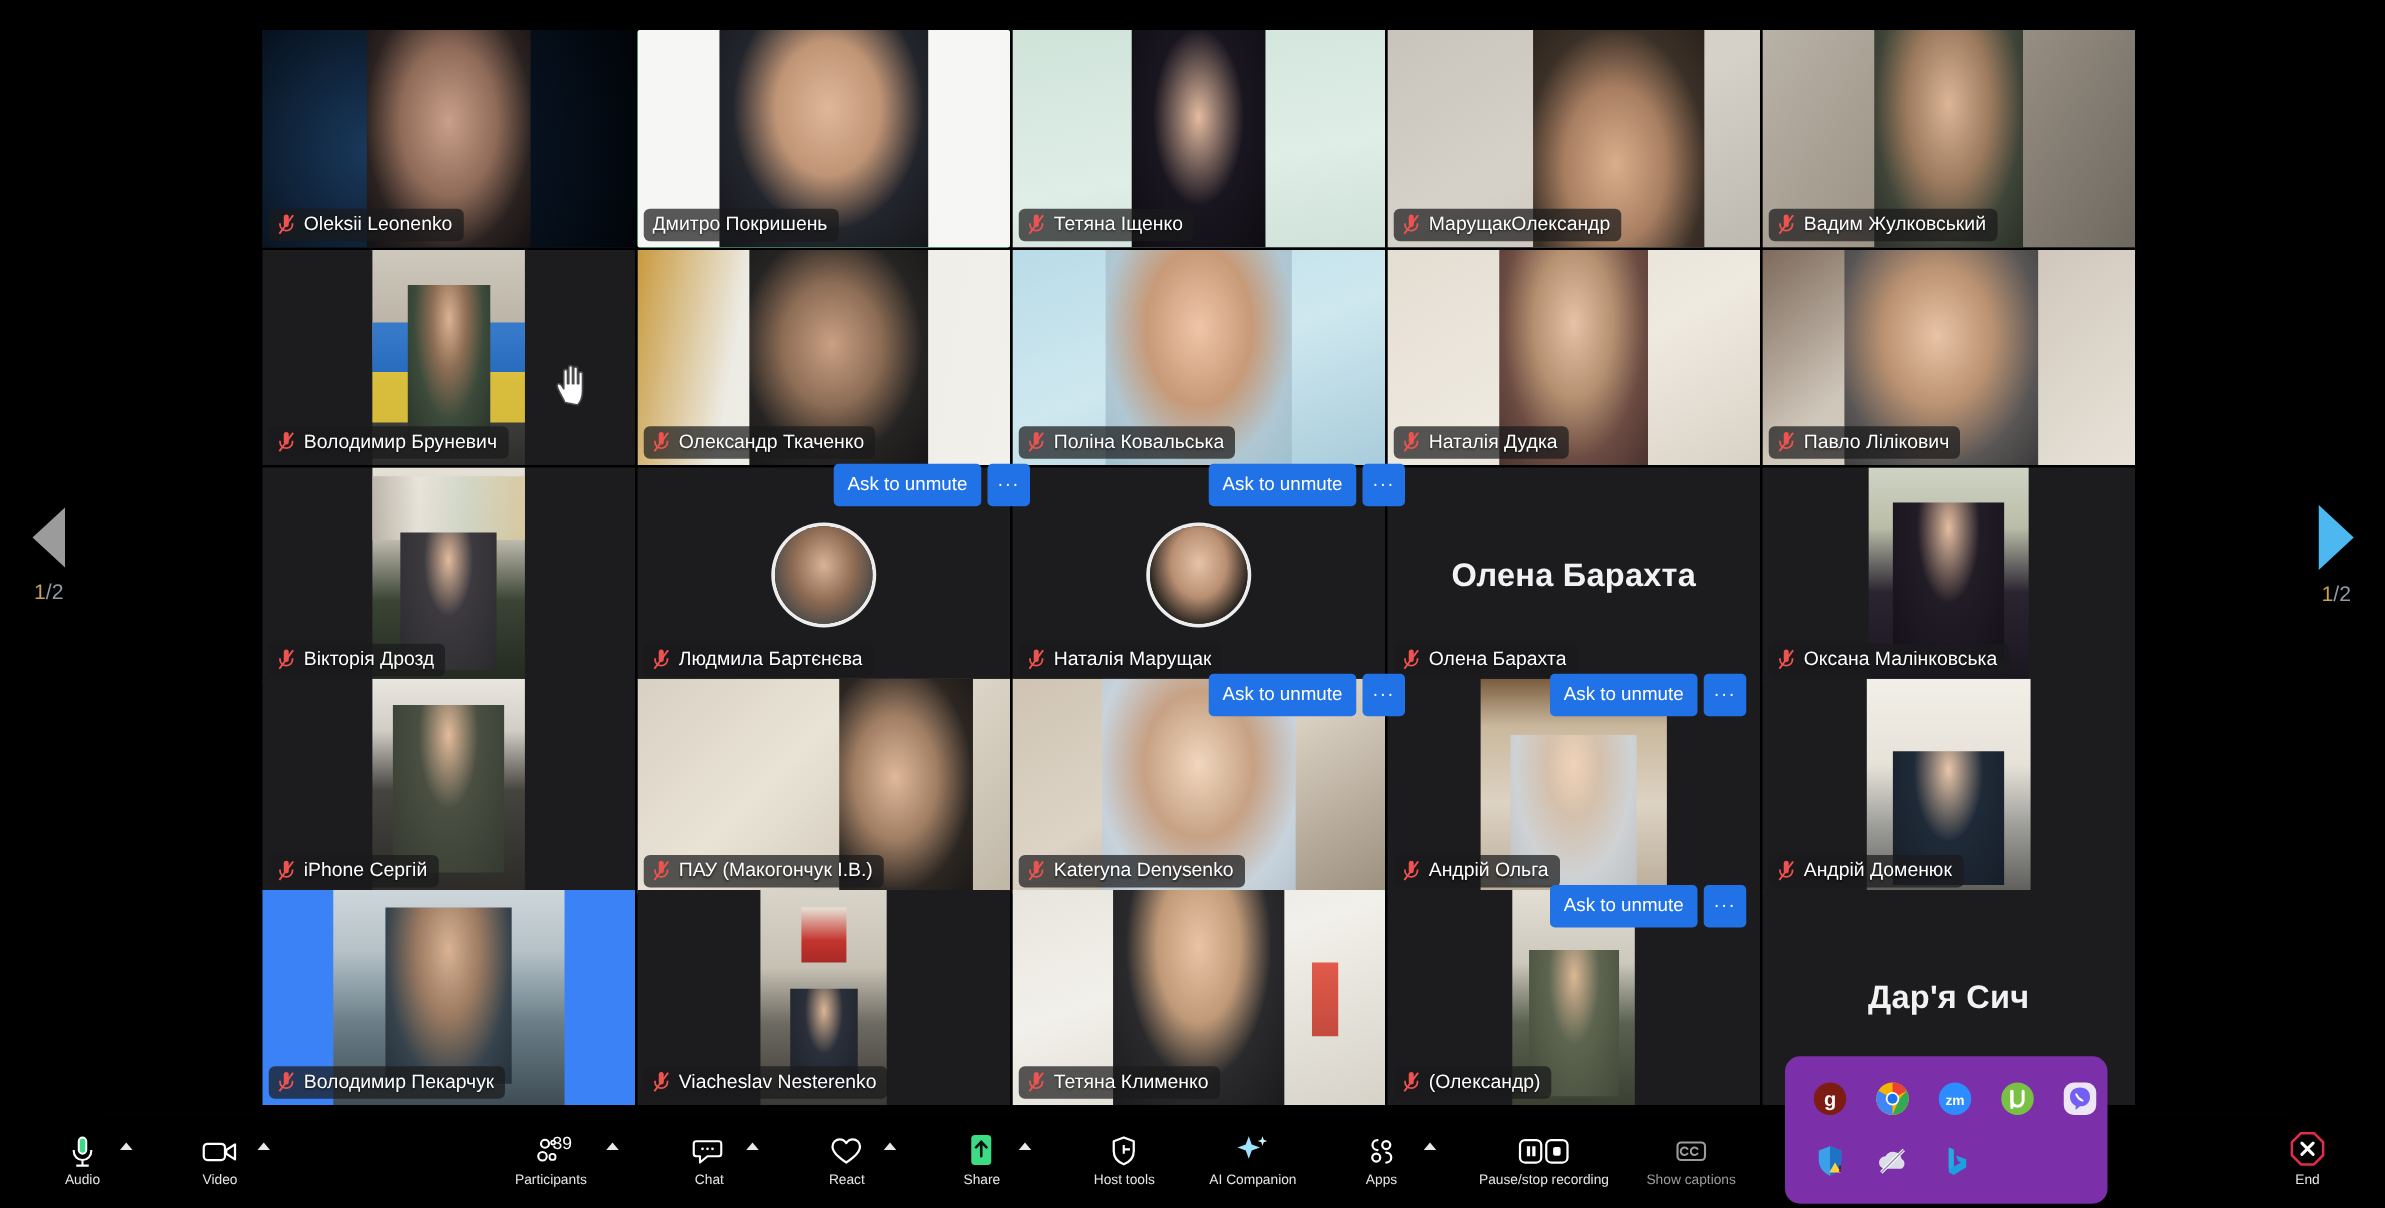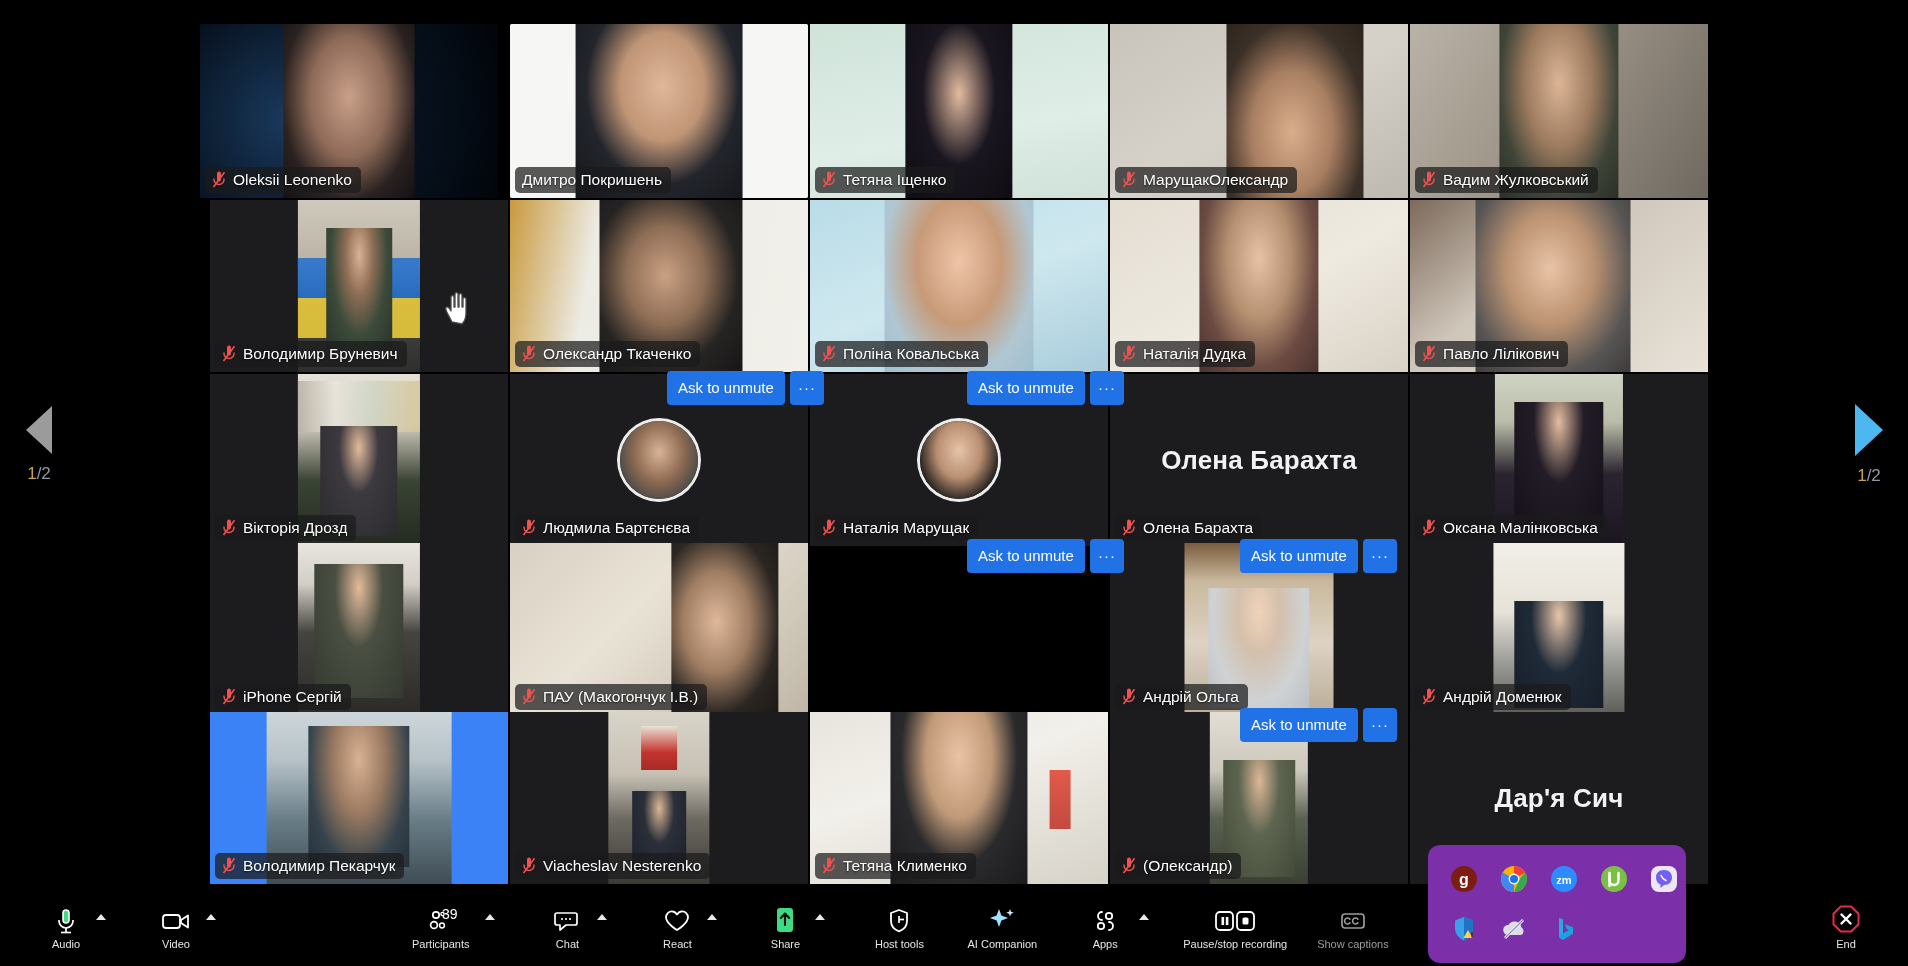--- a/index.html
+++ b/index.html
@@ -137,21 +137,21 @@
       </div>
     </div>
 
     <div class="pager" id="pager-right">
       <div class="tri right"></div>
       <div class="pglabel">
         <span class="cur">1</span><span>/2</span>
       </div>
     </div>
 
-    <div class="tile" style="left:200px; top:24px; width:298px; height:174px;padding-left:46px;">
+    <div class="tile" style="left:210px; top:24px; width:298px; height:174px;padding-left:46px;">
       <div class="vid" style="background:radial-gradient(circle at 30% 55%, #1a3a5e 0%, #07121f 55%, #010409 100%);"></div>
       <div class="vid inner" style="width:44%; left:50%; background:radial-gradient(ellipse at 50% 42%, #c9a089 0%, #8e6a58 42%, #2a2220 72%, #141012 100%);"></div>
       <div class="namebar">
         <svg class="micmute" viewBox="0 0 14 17">
             <path d="M5 2.5a2 2 0 0 1 4 0v6a2 2 0 0 1-4 0z" fill="#ef5350"></path>
             <path d="M2 7.5v1a5 5 0 0 0 10 0v-1" stroke="#ef5350" stroke-width="1.4" fill="none"></path>
             <line x1="1.5" y1="16" x2="12.5" y2="1.2" stroke="#ef5350" stroke-width="1.6"></line>
           </svg>
         <span class="nm">Oleksii Leonenko</span>
       </div>
@@ -370,20 +370,32 @@
       <div class="namebar">
         <svg class="micmute" viewBox="0 0 14 17">
             <path d="M5 2.5a2 2 0 0 1 4 0v6a2 2 0 0 1-4 0z" fill="#ef5350"></path>
             <path d="M2 7.5v1a5 5 0 0 0 10 0v-1" stroke="#ef5350" stroke-width="1.4" fill="none"></path>
             <line x1="1.5" y1="16" x2="12.5" y2="1.2" stroke="#ef5350" stroke-width="1.6"></line>
           </svg>
         <span class="nm">ПАУ (Макогончук І.В.)</span>
       </div>
     </div>
 
+    <div class="tile" style="left:810px; top:543px; width:298px; height:172px;">
+      <div class="vid" style="background:linear-gradient(150deg,#cfc4b3 0%,#ddd4c6 45%,#9c8f7e 100%);"></div>
+      <div class="vid inner" style="width:52%; background:radial-gradient(ellipse at 50% 40%, #f0d7bd 0%, #c7a184 40%, #c8d3dc 74%, #b6c4cf 100%);"></div>
+      <div class="namebar">
+        <svg class="micmute" viewBox="0 0 14 17">
+            <path d="M5 2.5a2 2 0 0 1 4 0v6a2 2 0 0 1-4 0z" fill="#ef5350"></path>
+            <path d="M2 7.5v1a5 5 0 0 0 10 0v-1" stroke="#ef5350" stroke-width="1.4" fill="none"></path>
+            <line x1="1.5" y1="16" x2="12.5" y2="1.2" stroke="#ef5350" stroke-width="1.6"></line>
+          </svg>
+        <span class="nm">Kateryna Denysenko</span>
+      </div>
+    </div>
 
     <div class="tile" style="left:1110px; top:543px; width:298px; height:172px; background:#1c1c1e;">
       <div class="vid inner" style="width:50%; background:linear-gradient(180deg,#7a5c3e 0%,#c9b89c 22%,#ddd3c4 58%,#b9ac98 100%);"></div>
       <div class="vid inner" style="width:34%; height:70%; top:26%; background:radial-gradient(ellipse at 50% 20%, #f0d3b8 0%, #d4c0ac 30%, #cfd2d4 66%, #bcc0c4 100%);"></div>
       <div class="namebar">
         <svg class="micmute" viewBox="0 0 14 17">
             <path d="M5 2.5a2 2 0 0 1 4 0v6a2 2 0 0 1-4 0z" fill="#ef5350"></path>
             <path d="M2 7.5v1a5 5 0 0 0 10 0v-1" stroke="#ef5350" stroke-width="1.4" fill="none"></path>
             <line x1="1.5" y1="16" x2="12.5" y2="1.2" stroke="#ef5350" stroke-width="1.6"></line>
           </svg>

